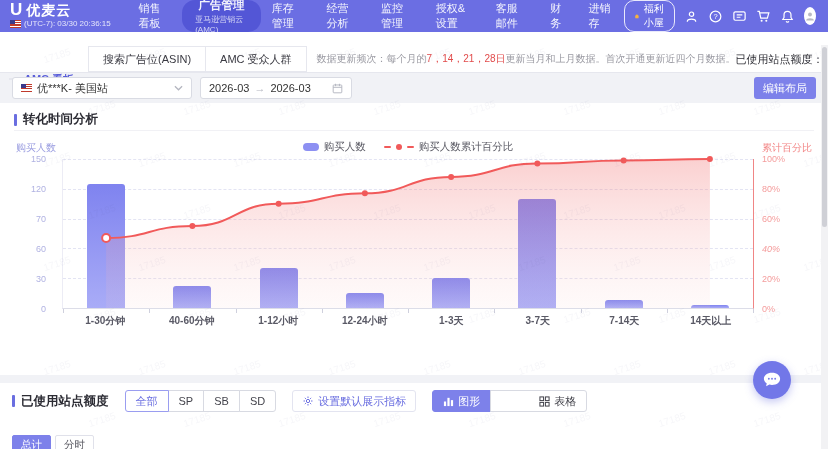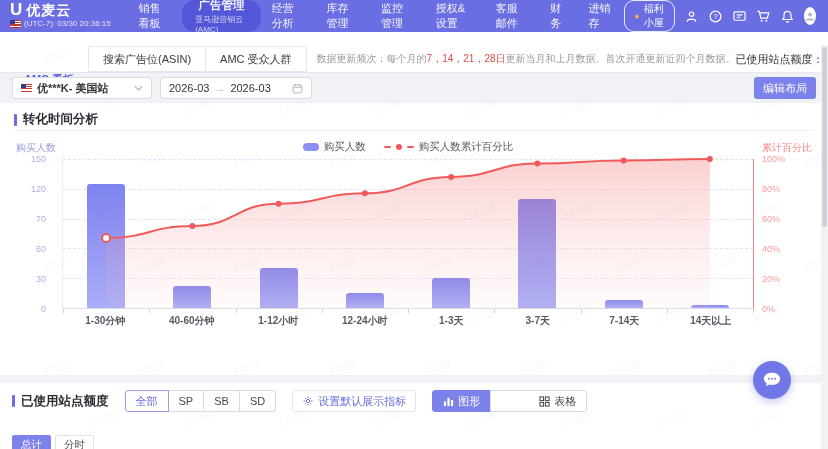--- a/index.html
+++ b/index.html
@@ -30,21 +30,21 @@
   .tabrow { height:27px; background:#fff; display:flex; align-items:stretch; border-bottom:1px solid #e6e7ee; padding-left:10px; }
   .tab { display:flex; align-items:center; padding:0 14px; font-size:11px; color:#3a3a42; border:1px solid #e6e7ee; margin-left:-1px; background:#fff; cursor:pointer; white-space:nowrap; }
   .tab.active { color:#5b5fd9; font-weight:700;margin-top:32px; }
   .notice { display:flex; align-items:center; font-size:10px; color:#9b9ba3; margin-left:10px; white-space:nowrap; }
   .notice .red { color:#e14b4b; }
   .quota { margin-left:auto; display:flex; align-items:center; font-size:11px; color:#2f2f36; padding-right:14px; white-space:nowrap; }
 
   
   .filterrow { height:30px; background:#f1f2f6; display:flex; align-items:center; padding:0 12px; gap:8px; }
   .selectbox { height:22px; background:#fff; border:1px solid #d9dbe3; border-radius:3px; display:flex; align-items:center; padding:0 8px; gap:5px; font-size:11px; color:#333; cursor:pointer; }
-  .selectbox.store { width:140px;font-weight:bold; }
+  .selectbox.store { width:180px; }
   .selectbox.daterange { width:152px; }
   .sb-arrow { color:#b4b6c0; }
   .editlayout { margin-left:auto; width:62px; height:22px; background:#7d81ea; color:#fff; font-size:11px; border:none; border-radius:3px; cursor:pointer; }
 
   
   .chartcard { background:#fff; height:272px; padding:8px 14px 4px; position:relative; }
   .sectitle { display:flex; align-items:center; gap:6px; height:20px; border-bottom:1px solid #f1f1f5; padding-bottom:2px; }
   .secbar { width:3px; height:12px; background:#6a6ee0; border-radius:1px; }
   .sectext { font-size:12.5px; font-weight:700; color:#2c2c34; }
   .chartgrid { display:grid; grid-template-columns:48px 1fr 60px; margin-top:4px; }
@@ -111,24 +111,24 @@
   </div>
   <div class="nav" id="nav">
       <div class="nav-item">
         <span class="nav-label">销售看板</span>
       </div>
       <div class="nav-item active">
         <span class="nav-label">广告管理</span>
         <span class="nav-sub">亚马逊营销云(AMC)</span>
       </div>
       <div class="nav-item">
+        <span class="nav-label">库存管理</span>
+      </div>
+      <div class="nav-item">
         <span class="nav-label">经营分析</span>
-      </div>
-      <div class="nav-item">
-        <span class="nav-label">库存管理</span>
       </div>
       <div class="nav-item">
         <span class="nav-label">监控管理</span>
       </div>
       <div class="nav-item">
         <span class="nav-label">授权&amp;设置</span>
       </div>
       <div class="nav-item">
         <span class="nav-label">客服邮件</span>
       </div>
@@ -292,21 +292,21 @@
           <circle cx="388.125" cy="17.879999999999995" r="3" fill="#f15a5a"></circle>
           <circle cx="474.375" cy="4.469999999999999" r="3" fill="#f15a5a"></circle>
           <circle cx="560.625" cy="1.490000000000009" r="3" fill="#f15a5a"></circle>
           <circle cx="646.875" cy="0" r="3" fill="#f15a5a"></circle>
         </svg>
       </div>
     <div class="ticks-r" id="ticksR">
         <span style="top: 0%;">100%</span>
         <span style="top: 20%;">80%</span>
         <span style="top: 40%;">60%</span>
-        <span style="top: 60%;">40%</span>
+        <span style="top: 60%; font-style: italic;">40%</span>
         <span style="top: 80%;">20%</span>
         <span style="top: 100%;">0%</span>
       </div>
 
     <div></div>
     <div class="xlabels" id="xlabels">
         <span>1-30分钟</span>
         <span>40-60分钟</span>
         <span>1-12小时</span>
         <span>12-24小时</span>

